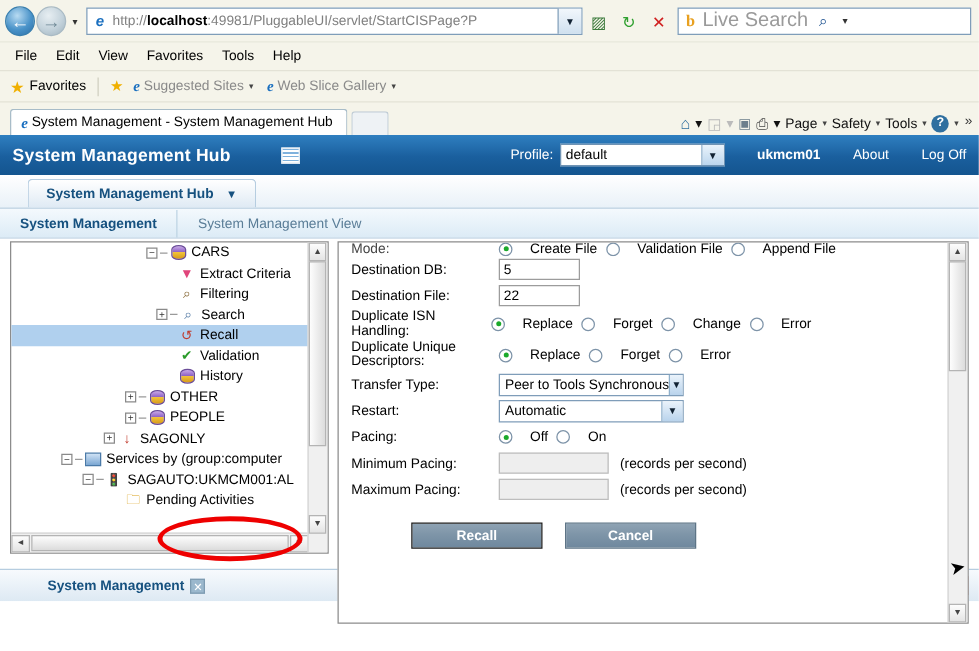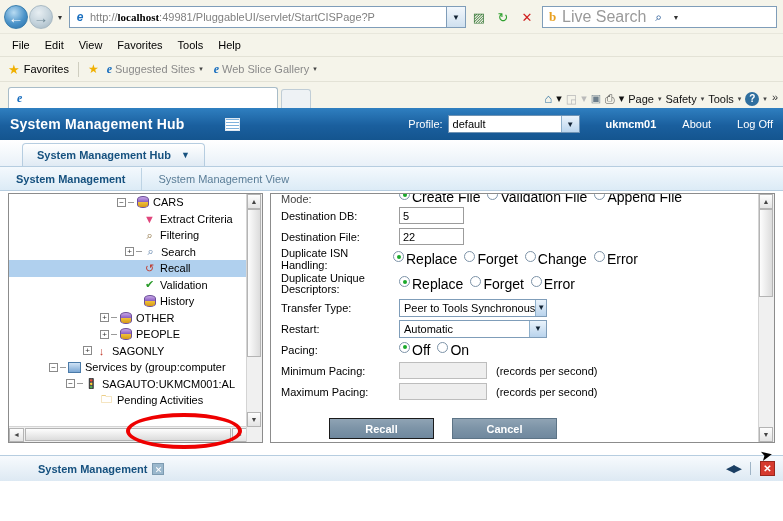--- a/index.html
+++ b/index.html
@@ -24,21 +24,21 @@
   .nav-fwd{margin-left:1px;
     background:radial-gradient(circle at 40% 30%,#e7eef2 0%,#c3d2db 55%,#9fb2be 100%);
     border-color:#a9bac4;color:#6f8996;}
   .nav-drop{width:14px;text-align:center;color:#333;font-size:8px;}
   .addr-box{
     flex:1;display:flex;align-items:center;height:22px;background:#fff;
     border:1px solid #7f9db9;box-sizing:border-box;margin-left:2px;
   }
   .addr-ico{width:20px;text-align:center;font-size:12px;color:#1a6fbf;font-weight:bold;font-style:italic;}
   .addr-txt{flex:1;color:#808080;font-size:11px;white-space:nowrap;overflow:hidden;}
-  .addr-txt b{color:#000;font-weight:bold;font-family:Liberation Serif, serif;}
+  .addr-txt b{color:#000;font-weight:bold;}
   .addr-caret{
     width:18px;height:20px;background:linear-gradient(#f2f7fc,#cfe0ef);
     border-left:1px solid #7f9db9;display:flex;align-items:center;justify-content:center;
     font-size:8px;color:#123;
   }
   .tool-btn{width:22px;height:22px;margin-left:2px;display:flex;align-items:center;justify-content:center;
     font-size:13px;line-height:1;}
   .search-box{
     width:235px;height:22px;background:#fff;border:1px solid #7f9db9;box-sizing:border-box;
     display:flex;align-items:center;margin-left:4px;
@@ -134,34 +134,34 @@
   .h-arrow{width:15px;height:14px;background:linear-gradient(#fdfdfd,#e4e4e4);border:1px solid #b4b4b4;
     box-sizing:border-box;display:flex;align-items:center;justify-content:center;font-size:7px;color:#444;}
   .h-thumb{height:13px;background:linear-gradient(#fdfdfd,#dcdcdc);border:1px solid #b4b4b4;box-sizing:border-box;}
   .v-scroll{position:absolute;right:0;top:0;bottom:0;width:15px;background:#f0f0f0;border-left:1px solid #d4d4d4;}
   .v-arrow{width:14px;height:15px;background:linear-gradient(#fdfdfd,#e4e4e4);border:1px solid #b4b4b4;
     box-sizing:border-box;display:flex;align-items:center;justify-content:center;font-size:7px;color:#444;}
   .v-thumb{width:14px;background:linear-gradient(90deg,#fdfdfd,#dcdcdc);border:1px solid #b4b4b4;box-sizing:border-box;}
 
   
   .form-panel{
-    position:absolute;left:270px;top:2px;right:8px;height:250px;
+    position:absolute;left:270px;top:2px;right:8px;height:306px;
     border:1px solid #8c8c8c;box-sizing:border-box;background:#fff;overflow:hidden;
   }
   .form-inner{position:absolute;left:0;top:0;right:16px;bottom:0;padding:0 0 0 10px;}
   .frow{display:flex;align-items:center;min-height:21px;}
   .flabel{width:118px;font-size:11px;color:#000;flex:0 0 auto;}
   .flabel.two{line-height:11px;}
   .ftext{width:65px;height:17px;border:1px solid #9c9c9c;box-sizing:border-box;font-size:11px;
     padding:0 3px;display:flex;align-items:center;background:#fff;}
   .ftext.dis{background:#eeeeee;border-color:#bdbdbd;width:88px;}
   .radio{width:11px;height:11px;border-radius:50%;border:1px solid #7d93a8;background:#fff;box-sizing:border-box;
     display:flex;align-items:center;justify-content:center;flex:0 0 auto;margin-right:2px;}
   .radio i{width:4px;height:4px;border-radius:50%;background:#1ba92b;display:block;}
-  .ropt{display:flex;align-items:flex-start;font-size:14px;margin-right:7px;}
+  .ropt{display:flex;align-items:center;font-size:11px;margin-right:7px;gap:12px;}
   .fsel{height:18px;border:1px solid #7f9db9;box-sizing:border-box;background:#fff;
     display:flex;align-items:center;font-size:11px;}
   .fsel .v{flex:1;padding-left:4px;white-space:nowrap;}
   .fsel .c{width:16px;height:16px;background:linear-gradient(#eaf3fb,#b9d3ec);border-left:1px solid #8fb0cb;
     display:flex;align-items:center;justify-content:center;font-size:8px;color:#123;}
   .fhint{font-size:11px;margin-left:9px;}
   .cut-row{height:11px;overflow:hidden;display:flex;align-items:flex-end;}
   .btn-row{display:flex;align-items:center;padding-left:48px;margin-top:16px;}
   .abtn{
     width:105px;height:21px;background:linear-gradient(#8fa3b4,#7e95a8 45%,#6f889e);
@@ -245,20 +245,21 @@
       <div class="fav-item">
         <span class="ie-e">e</span>
         <span>Web Slice Gallery</span>
         <span class="dd">▾</span>
       </div>
     </div>
 
     <div class="tab-row">
       <div class="ie-tab">
         <span class="ie-e">e</span>
+        <span>System Management - System Management Hub</span>
       </div>
       <div class="ie-tab-new"></div>
 
       <div class="cmd-bar">
         <div class="ci">
             <span class="home-ico">⌂</span>
           </div>
         <div class="ci dd">▾</div>
         <div class="ci">
             <span class="feed-ico">◲</span>

